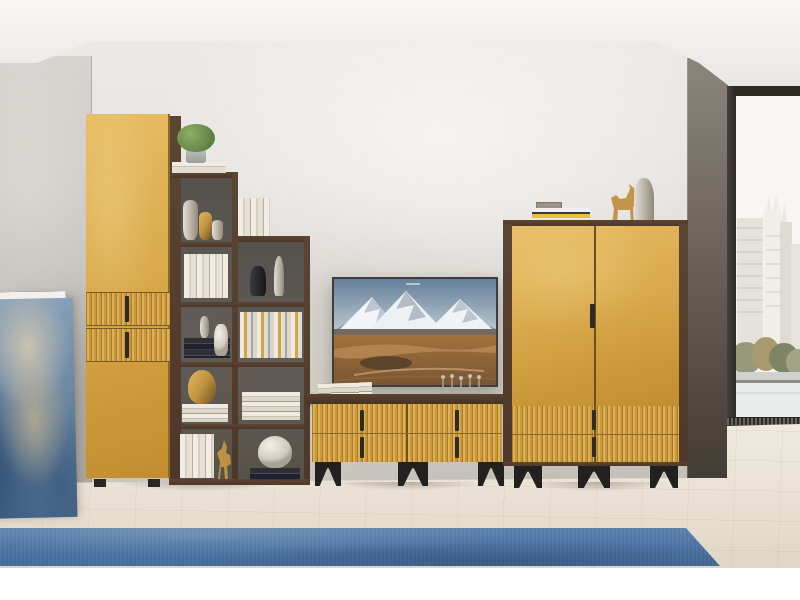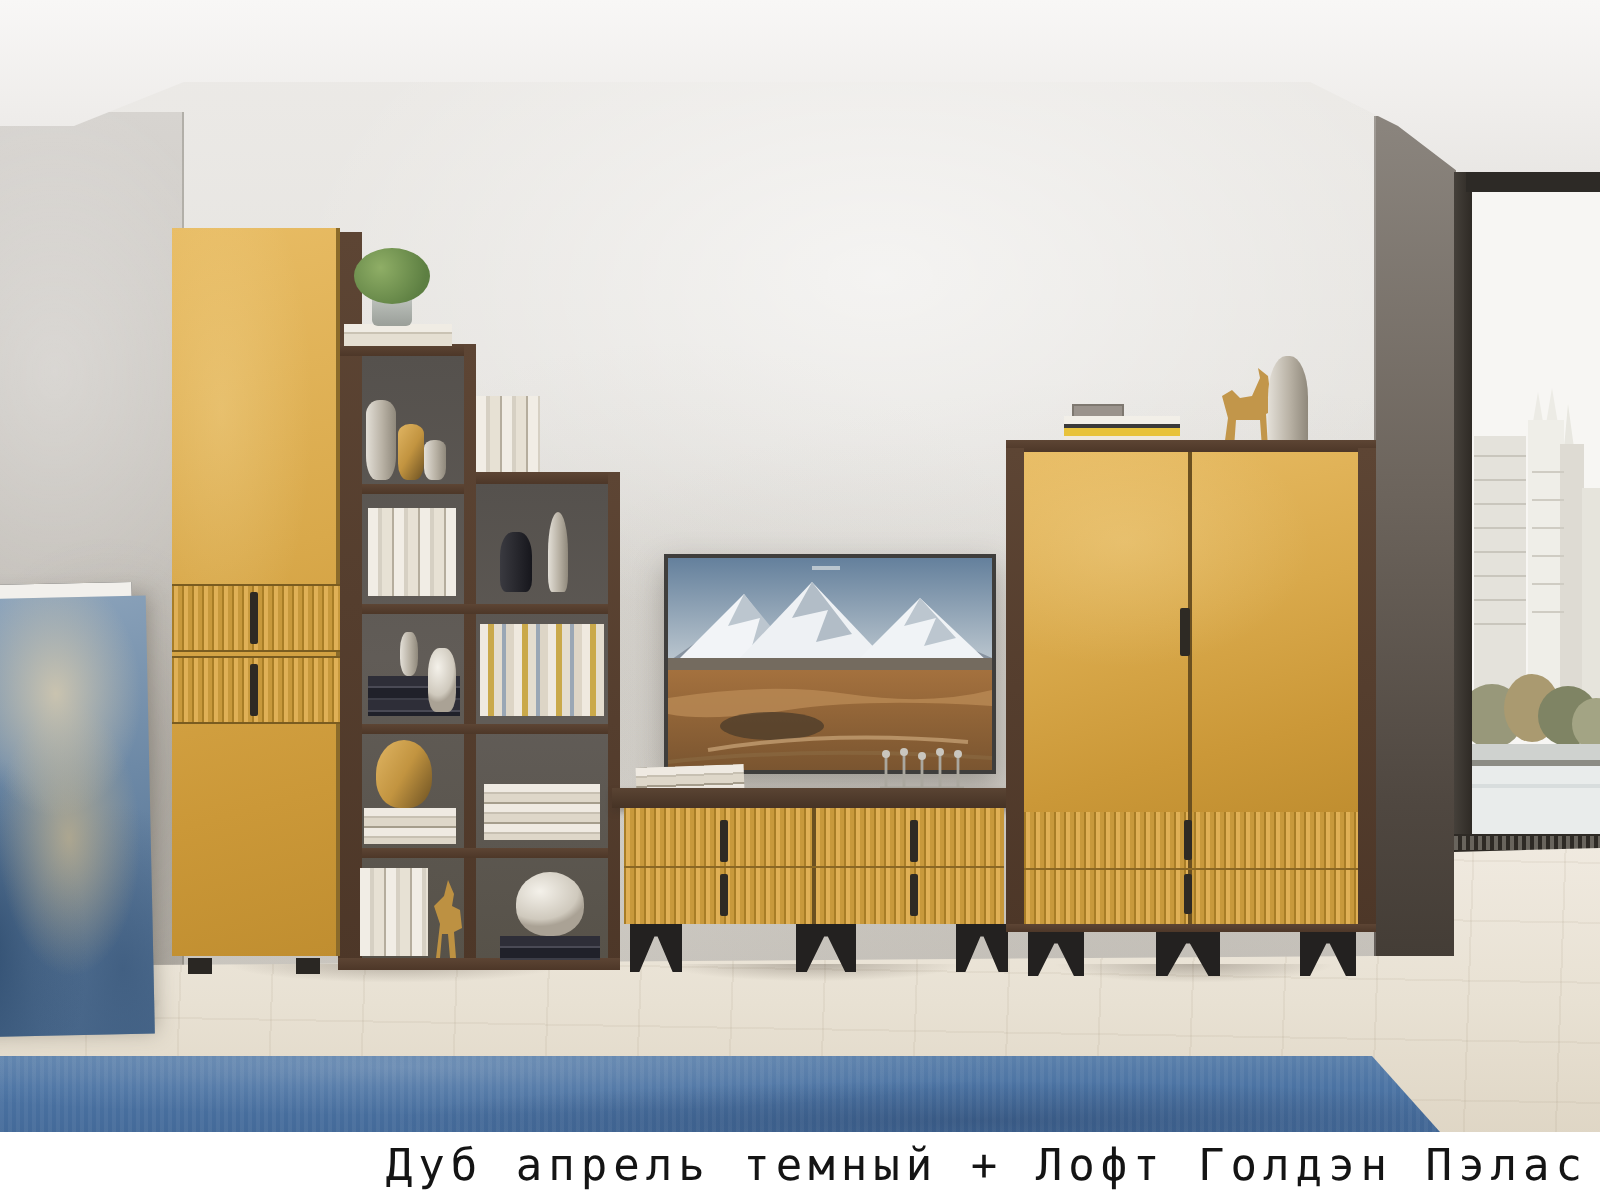--- a/index.html
+++ b/index.html
@@ -301,17 +301,14 @@
     <div class="seam" style="left:594px;top:406px;width:2px;height:56px"></div>
     <div style="left:512px;top:434px;width:167px;height:1px;background:#8a6724"></div>
     <div class="handle-dark" style="left:592px;top:410px;width:4px;height:20px"></div>
     <div class="handle-dark" style="left:592px;top:437px;width:4px;height:20px"></div>
     <div class="shelf-wood" style="left:503px;top:462px;width:185px;height:4px"></div>
     <div class="leg-arch" style="left:514px;top:466px;width:28px;height:22px"></div>
     <div class="leg-arch" style="left:578px;top:466px;width:32px;height:22px"></div>
     <div class="leg-arch" style="left:650px;top:466px;width:28px;height:22px"></div>
   </div>
 
-  <div class="caption-bar">
-    <span class="caption-text">Дуб апрель темный + Лофт Голдэн Пэлас</span>
-  </div>
 
 </div>
 
 </body></html>

